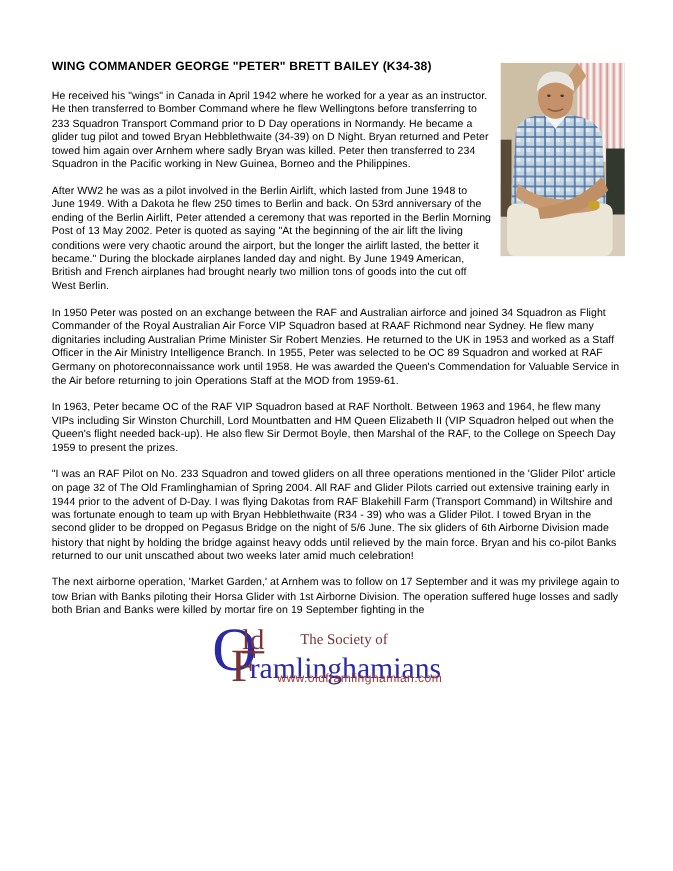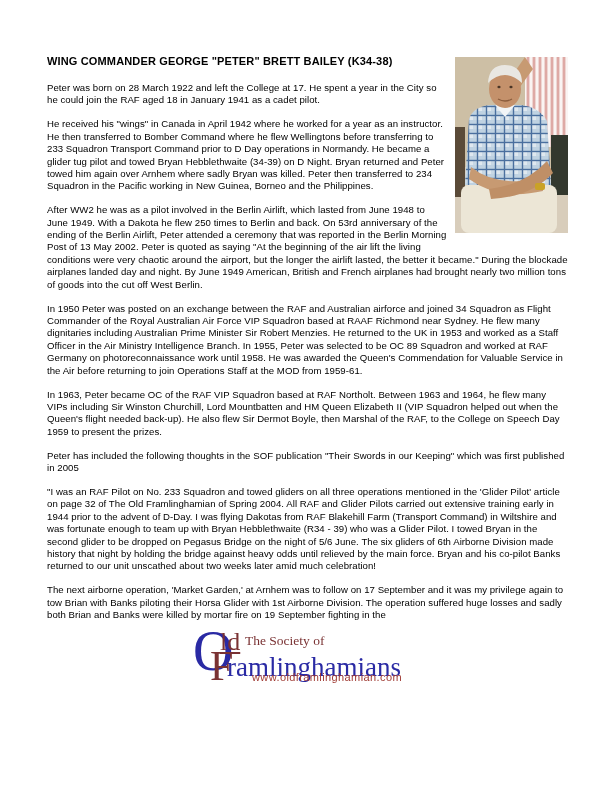--- a/index.html
+++ b/index.html
@@ -22,21 +22,21 @@
     letter-spacing:0.05px;
   }
   .article .bold { font-weight:normal; }
   
   .logo {
     position:relative; width:222px; height:72px; margin:2px 0 0 148px;
     font-family:"Liberation Serif", serif; clear:both;
   }
   .logo .big-o   { position:absolute; left:-2px; top:-10px; font-size:56px; line-height:1; font-weight:normal; }
   .logo .ld      { position:absolute; left:25px; top:-4px;  font-size:26px; line-height:1; }
-  .logo .society { position:absolute; left:50px; top:1px;   font-size:13.5px; line-height:1; }
+  .logo .society { position:absolute; left:78px; top:1px;   font-size:13.5px; line-height:1; }
   .logo .big-f   { position:absolute; left:15px; top:12px;  font-size:42px; line-height:1; }
   .logo .rams    { position:absolute; left:32px; top:21px;  font-size:27px; line-height:1; }
   .logo .url     { position:absolute; left:57px; top:39px;  font-size:11px;  line-height:1; letter-spacing:0.4px;
                    font-family:"Liberation Sans", sans-serif; }
 </style>
 </head>
 <body>
 
 <div class="page">
   <div class="content">
@@ -83,26 +83,24 @@
 
       <path d="M16,110 Q40,130 86,122 L88,134 Q44,144 14,122 Z" fill="#c79a72"></path>
       <path d="M92,104 Q70,128 34,132 L36,142 Q76,140 98,116 Z" fill="#bf8f66"></path>
 
       <rect x="80" y="126" width="10" height="7" rx="2" fill="#c9a227"></rect>
     </svg>
 
     <h1 class="title">WING COMMANDER GEORGE "PETER" BRETT BAILEY (K34-38)</h1>
 
     <div class="article">
-        <p><span>Peter was born on 28 March 1922 and left the College at 17.  He spent a year in the City so he could join the RAF aged 18 in January 1941 as a cadet pilot.</span></p>
         <p><span>He received his "wings" in Canada in April 1942 where he worked for a year as an instructor. He then transferred to Bomber Command where he flew Wellingtons before transferring to 233 Squadron Transport Command prior to D Day operations in Normandy.  He became a glider tug pilot and towed </span><span class="bold">Bryan Hebblethwaite (34-39)</span><span> on D Night. Bryan returned and Peter towed him again over Arnhem where sadly Bryan was killed. Peter then transferred to 234 Squadron in the Pacific working in New Guinea, Borneo and the Philippines.</span></p>
         <p><span>After WW2 he was as a pilot involved in the Berlin Airlift, which lasted from June 1948 to June 1949.  With a Dakota he flew 250 times to Berlin and back.  On 53rd anniversary of the ending of the Berlin Airlift, Peter attended a ceremony that was reported in the Berlin Morning Post of 13 May 2002.  Peter is quoted as saying "At the beginning of the air lift the living conditions were very chaotic around the airport, but the longer the airlift lasted, the better it became."  During the blockade airplanes landed day and night.  By June 1949 American, British and French airplanes had brought nearly two million tons of goods into the cut off West Berlin.</span></p>
         <p><span>In 1950 Peter was posted on an exchange between the RAF and Australian airforce and joined 34 Squadron as Flight Commander of the Royal Australian Air Force VIP Squadron based at RAAF Richmond near Sydney. He flew many dignitaries including Australian Prime Minister Sir Robert Menzies.  He returned to the UK in 1953 and worked as a Staff Officer in the Air Ministry Intelligence Branch. In 1955, Peter was selected to be OC 89 Squadron and worked at RAF Germany on photoreconnaissance work until 1958. He was awarded the Queen's Commendation for Valuable Service in the Air before returning to join Operations Staff at the MOD from 1959-61.</span></p>
         <p><span>In 1963, Peter became OC of the RAF VIP Squadron based at RAF Northolt.  Between 1963 and 1964, he flew many VIPs including Sir Winston Churchill, Lord Mountbatten and HM Queen Elizabeth II (VIP Squadron helped out when the Queen's flight needed back-up).  He also flew Sir Dermot Boyle, then Marshal of the RAF, to the College on Speech Day 1959 to present the prizes.</span></p>
-        <p><span>Peter has included the following thoughts in the SOF publication "Their Swords in our Keeping" which was first published in 2005</span></p>
         <p><span>"I was an RAF Pilot on No. 233 Squadron and towed gliders on all three operations mentioned in the 'Glider Pilot' article on page 32 of The Old Framlinghamian of Spring 2004. All RAF and Glider Pilots carried out extensive training early in 1944 prior to the advent of D-Day.  I was flying Dakotas from RAF Blakehill Farm (Transport Command) in Wiltshire and was fortunate enough to team up with </span><span class="bold">Bryan Hebblethwaite (R34 - 39)</span><span> who was a Glider Pilot. I towed Bryan in the second glider to be dropped on Pegasus Bridge on the night of 5/6 June. The six gliders of 6th Airborne Division made history that night by holding the bridge against heavy odds until relieved by the main force. Bryan and his co-pilot Banks returned to our unit unscathed about two weeks later amid much celebration!</span></p>
         <p><span>The next airborne operation, 'Market Garden,' at Arnhem was to follow on 17 September and it was my privilege again to tow Brian with Banks piloting their Horsa Glider with 1st Airborne Division. The operation suffered huge losses and sadly both Brian and Banks were killed by mortar fire on 19 September fighting in the</span></p>
       </div>
 
     <div class="logo">
       <span class="big-o" style="color: rgb(42, 42, 164);">O</span>
       <span class="ld" style="color: rgb(122, 50, 51); text-decoration: underline;">ld</span>
       <span class="society" style="color: rgb(122, 50, 51);">The Society of</span>
       <span class="big-f" style="color: rgb(122, 50, 51);">F</span>
       <span class="rams" style="color: rgb(42, 42, 164);">ramlinghamians</span>

